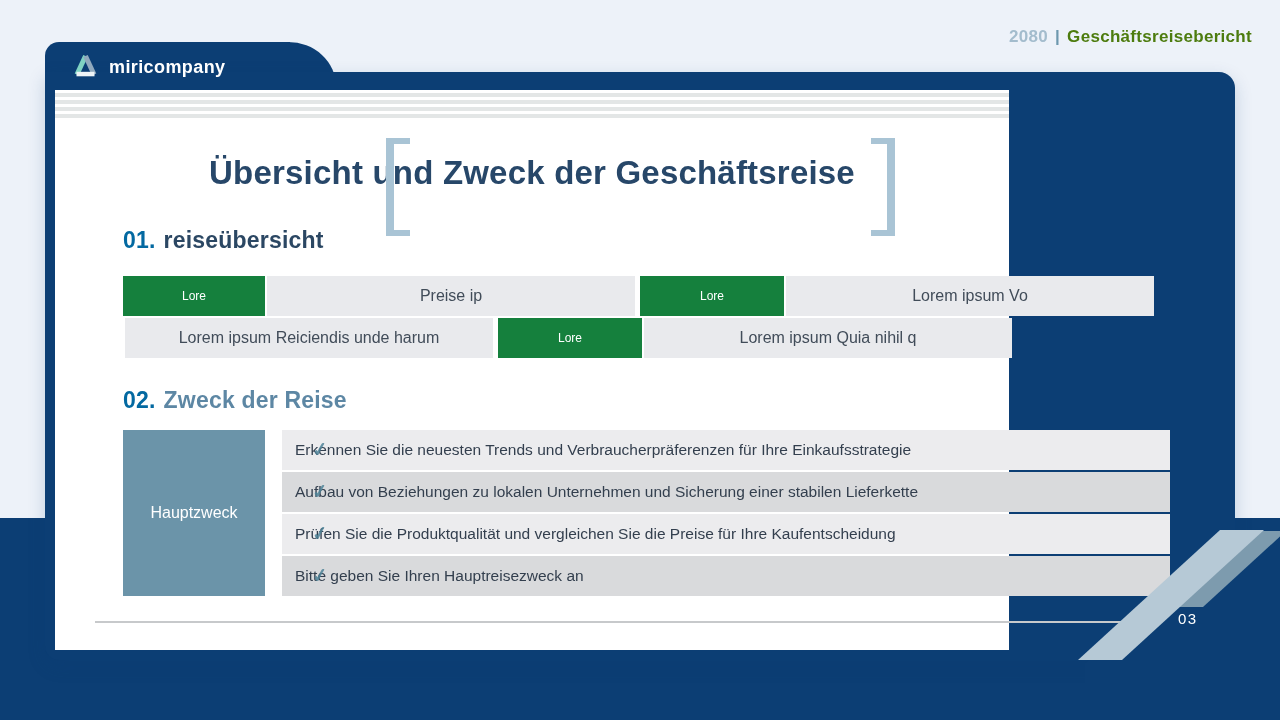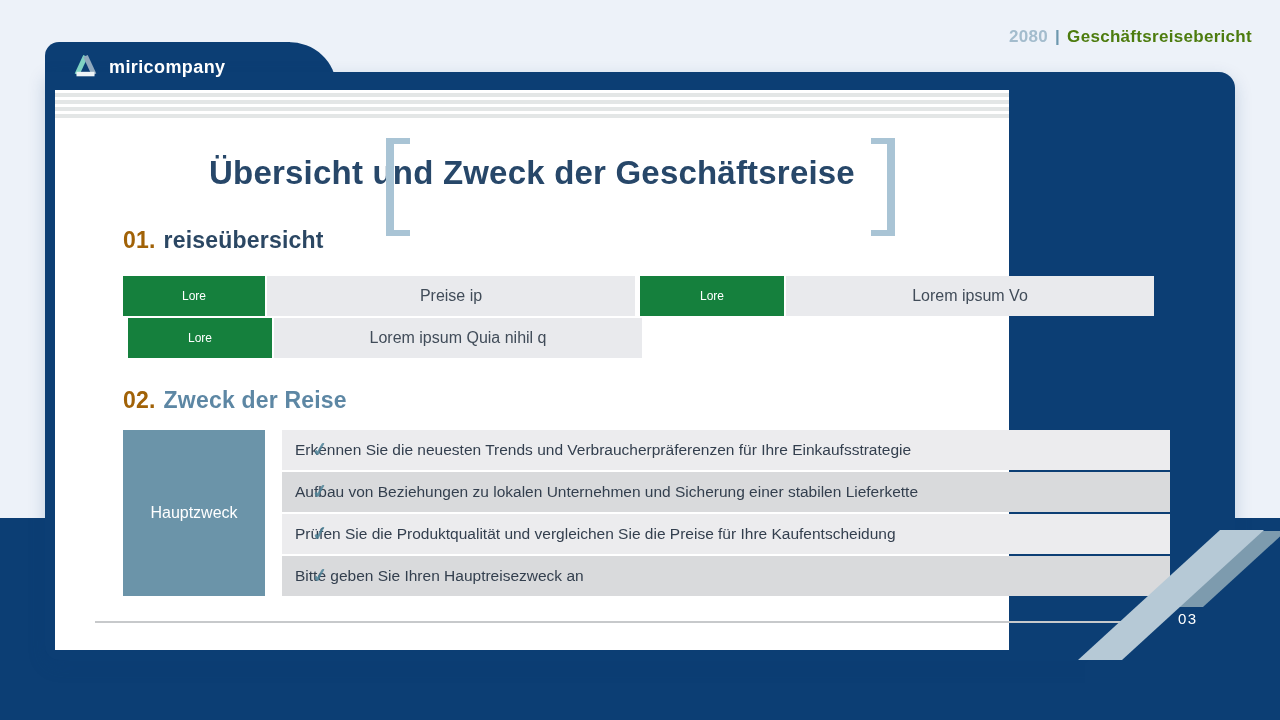--- a/index.html
+++ b/index.html
@@ -27,21 +27,21 @@
 
   
   .slide-title { position:absolute; left:0; top:64px; width:100%; text-align:center; font-size:33px; font-weight:bold; color:#274769; letter-spacing:.2px; }
   .bracket { position:absolute; top:48px; width:16px; height:86px; }
   .bracket-left  { left:331px; border-left:8px solid #a9c4d5; border-top:6px solid #a9c4d5; border-bottom:6px solid #a9c4d5; }
   .bracket-right { left:816px; border-right:8px solid #a9c4d5; border-top:6px solid #a9c4d5; border-bottom:6px solid #a9c4d5; }
 
   
   .section-heading { position:absolute; left:68px; font-size:23px; font-weight:bold; letter-spacing:.2px; }
   .sec1 { top:137px; } .sec2 { top:297px;text-align:center; }
-  .sec-num { color:#a16207; margin-right:8px; }
+  .sec-num { color:#0369a1; margin-right:8px; }
   .sec1 .sec-title { color:#2b4763; }
   .sec2 .sec-title { color:#5d87a4; }
 
   
   .table1 { position:absolute; left:68px; top:186px; width:1032px; }
   .t1-row { display:flex; height:40px; margin-bottom:2px; }
   .cell-h { width:142px; background:#15803d; color:#ffffff; display:flex; align-items:center; justify-content:center; font-size:12px; flex:none; }
   .cell-v { width:368px; background:#e9eaed; color:#414c59; display:flex; align-items:center; justify-content:center; font-size:16px; margin-left:2px; flex:none; }
   .cell-h.second { margin-left:5px; width:144px; }
 
@@ -98,20 +98,21 @@
       </div>
 
       <div class="table1">
         <div class="t1-row">
           <div class="cell-h">Lore</div>
           <div class="cell-v">Preise ip</div>
           <div class="cell-h second">Lore</div>
           <div class="cell-v">Lorem ipsum Vo</div>
         </div>
         <div class="t1-row">
+          <div class="cell-v">Lorem ipsum Reiciendis unde harum</div>
           <div class="cell-h second">Lore</div>
           <div class="cell-v">Lorem ipsum Quia nihil q</div>
         </div>
       </div>
 
       <div class="section-heading sec2">
         <span class="sec-num">02.</span><span class="sec-title">Zweck der Reise</span>
       </div>
 
       <div class="table2">

